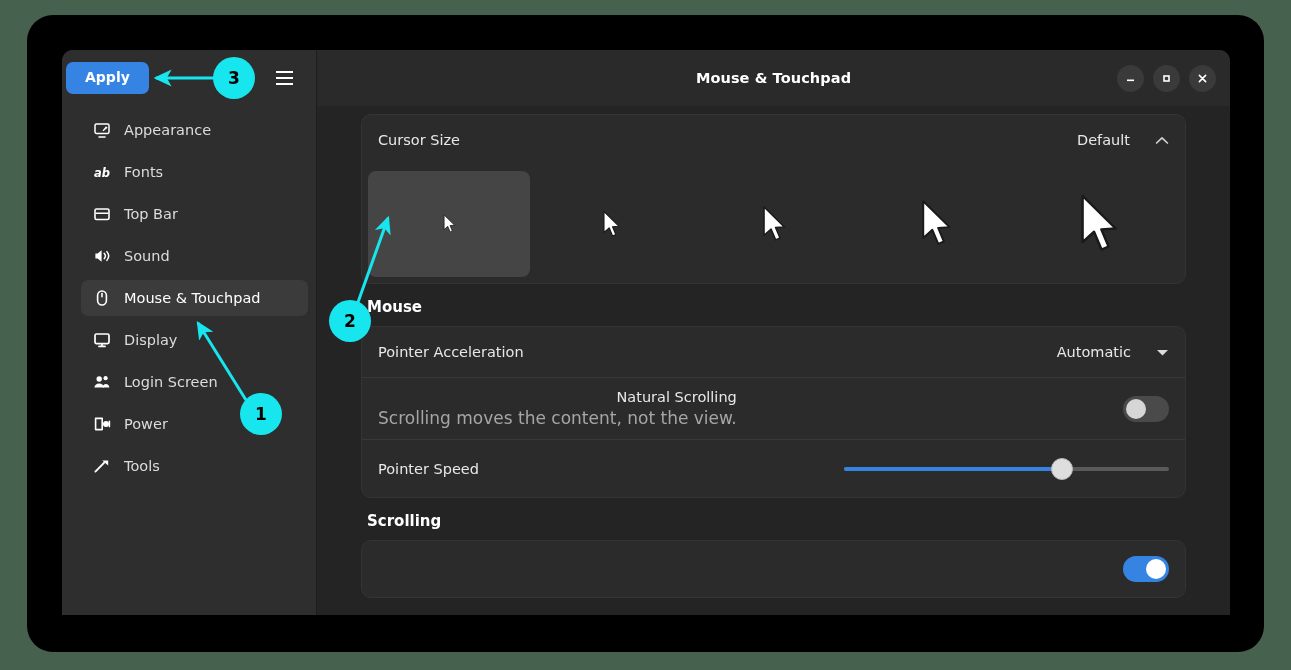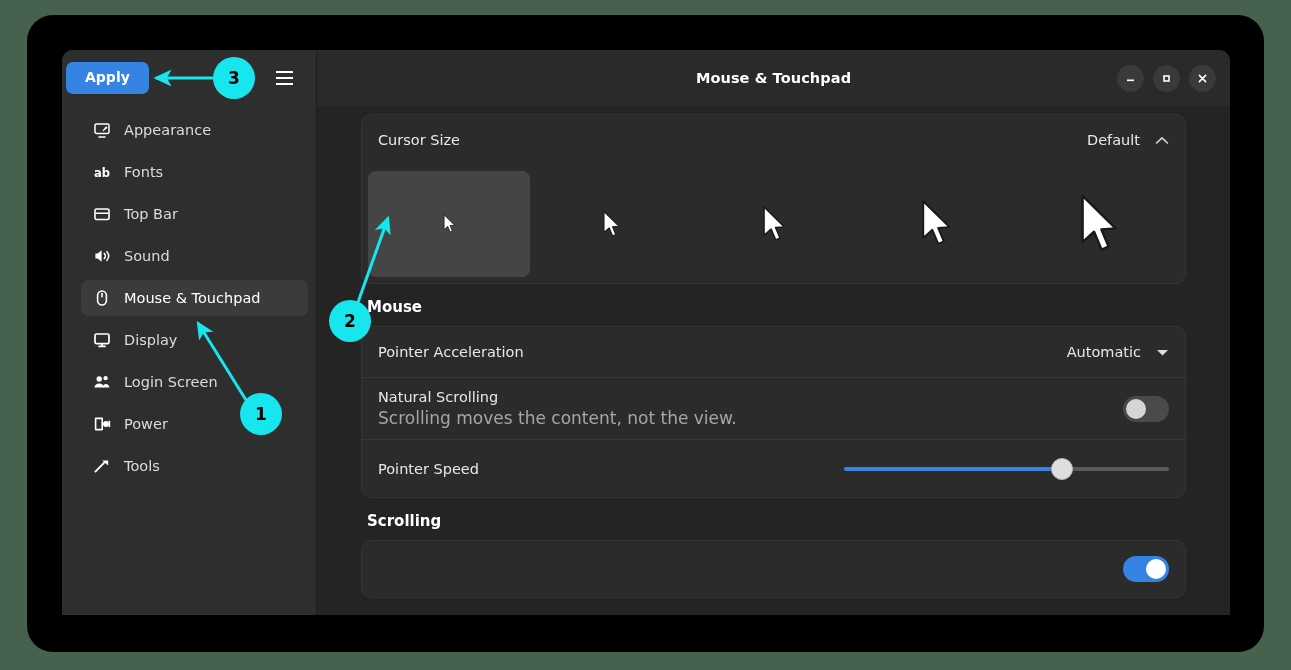--- a/index.html
+++ b/index.html
@@ -118,20 +118,21 @@
     color: #ffffff;
   }
   .sidebar-item .icon {
     width: 18px;
     height: 18px;
     flex: 0 0 18px;
     display: flex;
     align-items: center;
     justify-content: center;
     color: #ffffff;
+    font-style: italic;
   }
   .sidebar-item .icon svg { display: block; }
   .sidebar-item .label { white-space: nowrap; }
 
   
   #main {
     flex: 1;
     height: 100%;
     background: #242424;
     position: relative;
@@ -212,21 +213,21 @@
   }
   .row-sub {
     color: #a6a6a6;
     font-size: 17px;
     margin-top: 3px;
   }
   .row-right {
     margin-left: auto;
     display: flex;
     align-items: center;
-    gap: 15px;
+    gap: 25px;
     color: #e8e8e8;
     font-size: 14.5px;
   }
 
   .expander-caret, .dropdown-caret {
     display: inline-block;
     color: #cfcfcf;
   }
 
   
@@ -530,21 +531,21 @@
               <div class="row-right">
                 <span>Automatic</span>
                 <span class="dropdown-caret">
                   <svg width="13" height="9" viewBox="0 0 13 9">
                     <path d="M1 2 L6.5 7.6 L12 2 Z" fill="#dcdcdc"></path>
                   </svg>
                 </span>
               </div>
             </div>
 
-            <div class="row" style="min-height:62px;">
+            <div class="row" style="min-height:62px;text-align:right;">
               <div>
                 <div class="row-label">Natural Scrolling</div>
                 <div class="row-sub">Scrolling moves the content, not the view.</div>
               </div>
               <div class="row-right">
                 <div class="toggle">
                   <div class="knob"></div>
                 </div>
               </div>
             </div>

